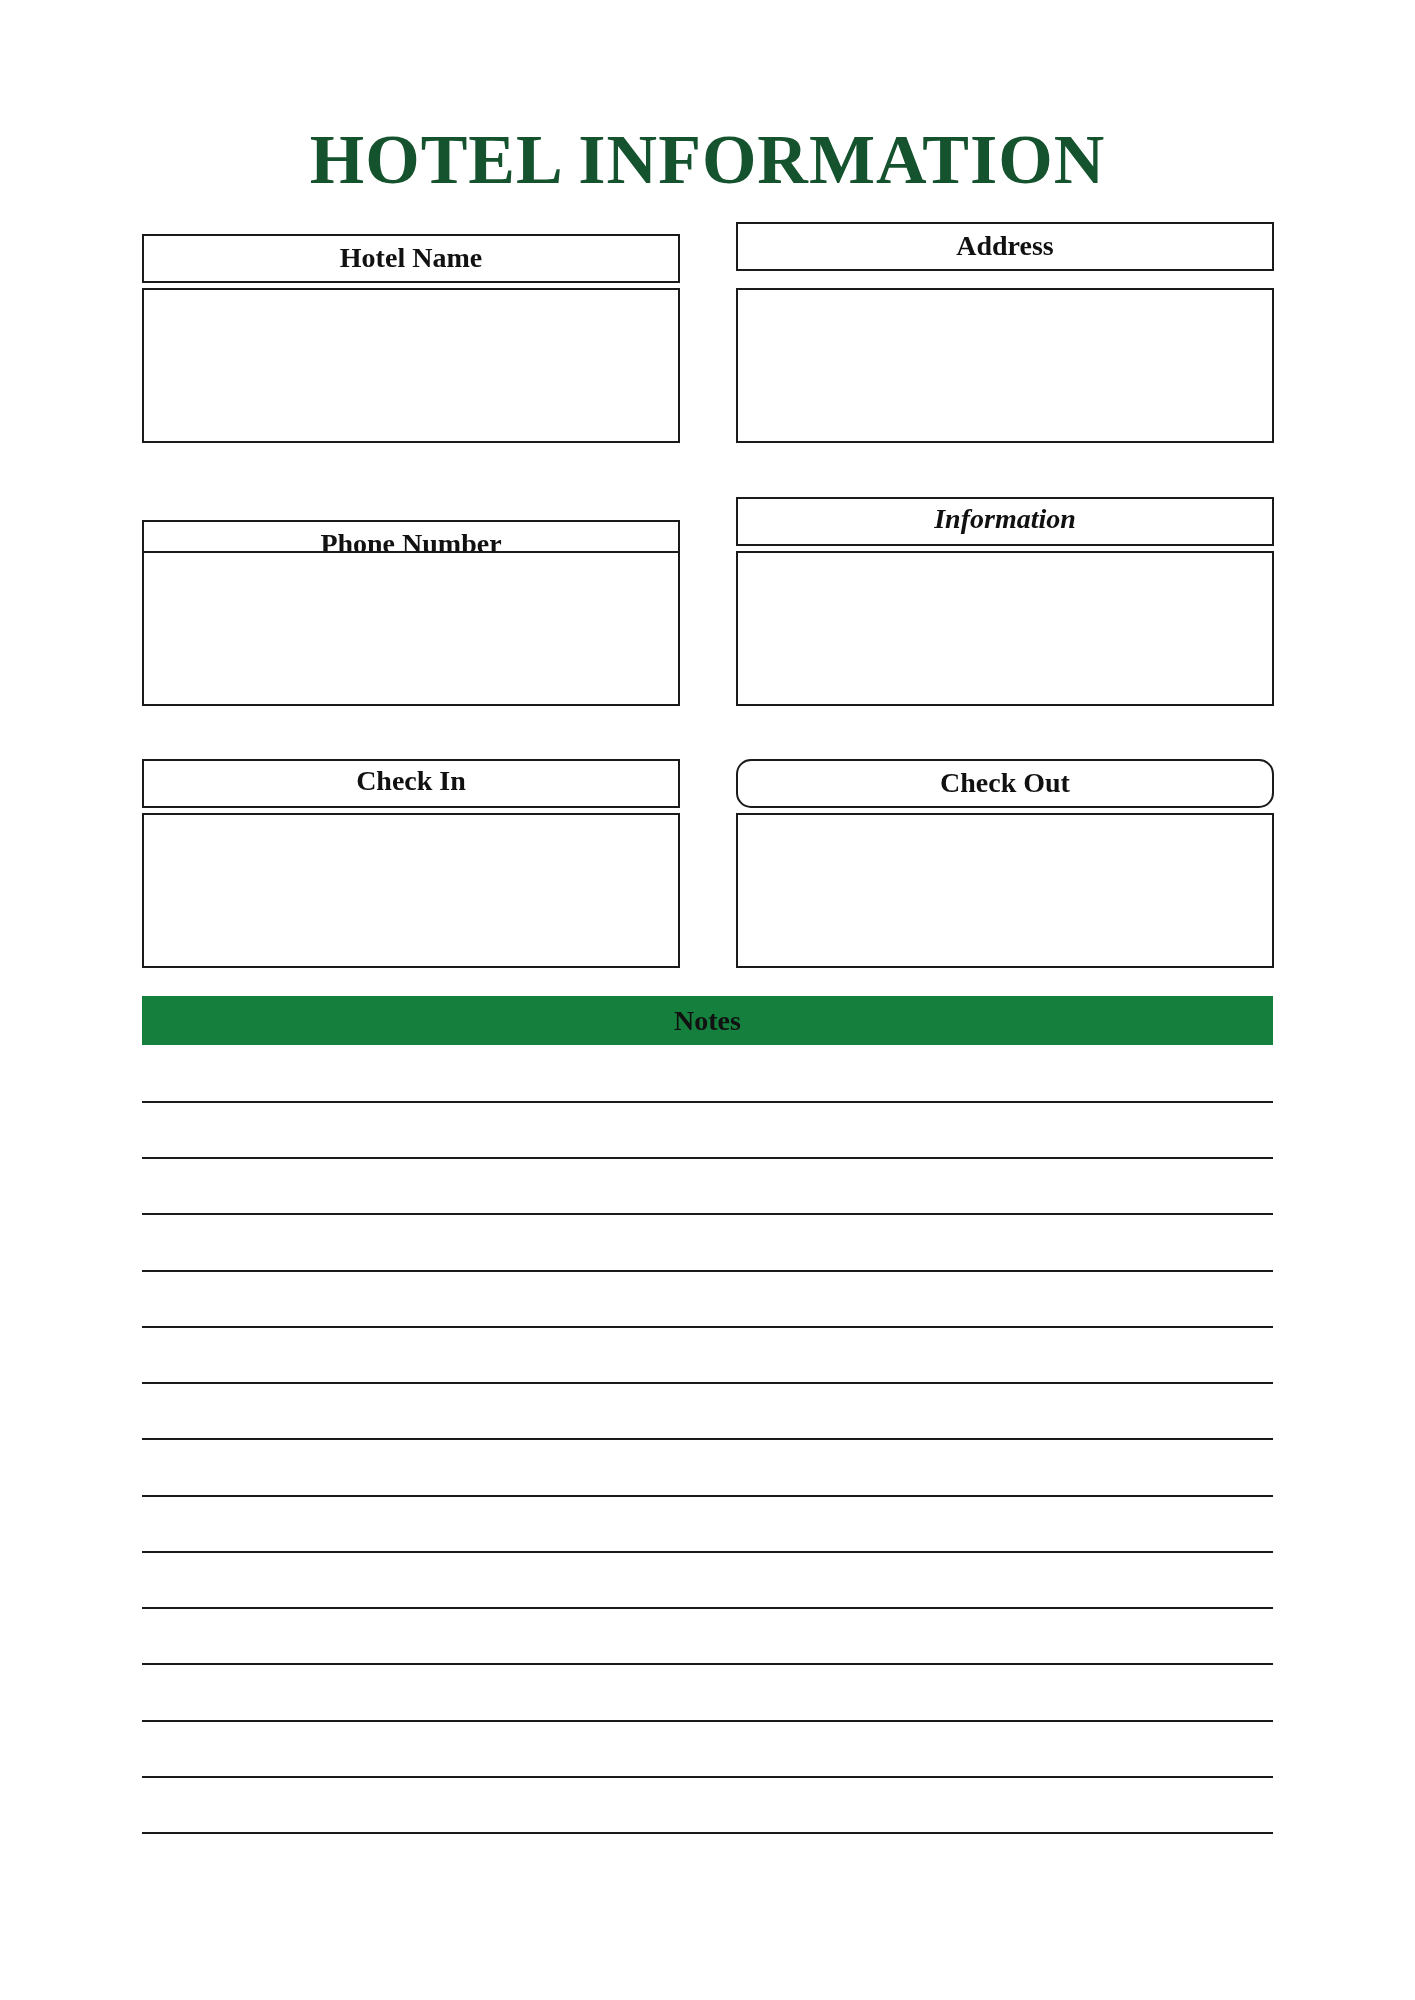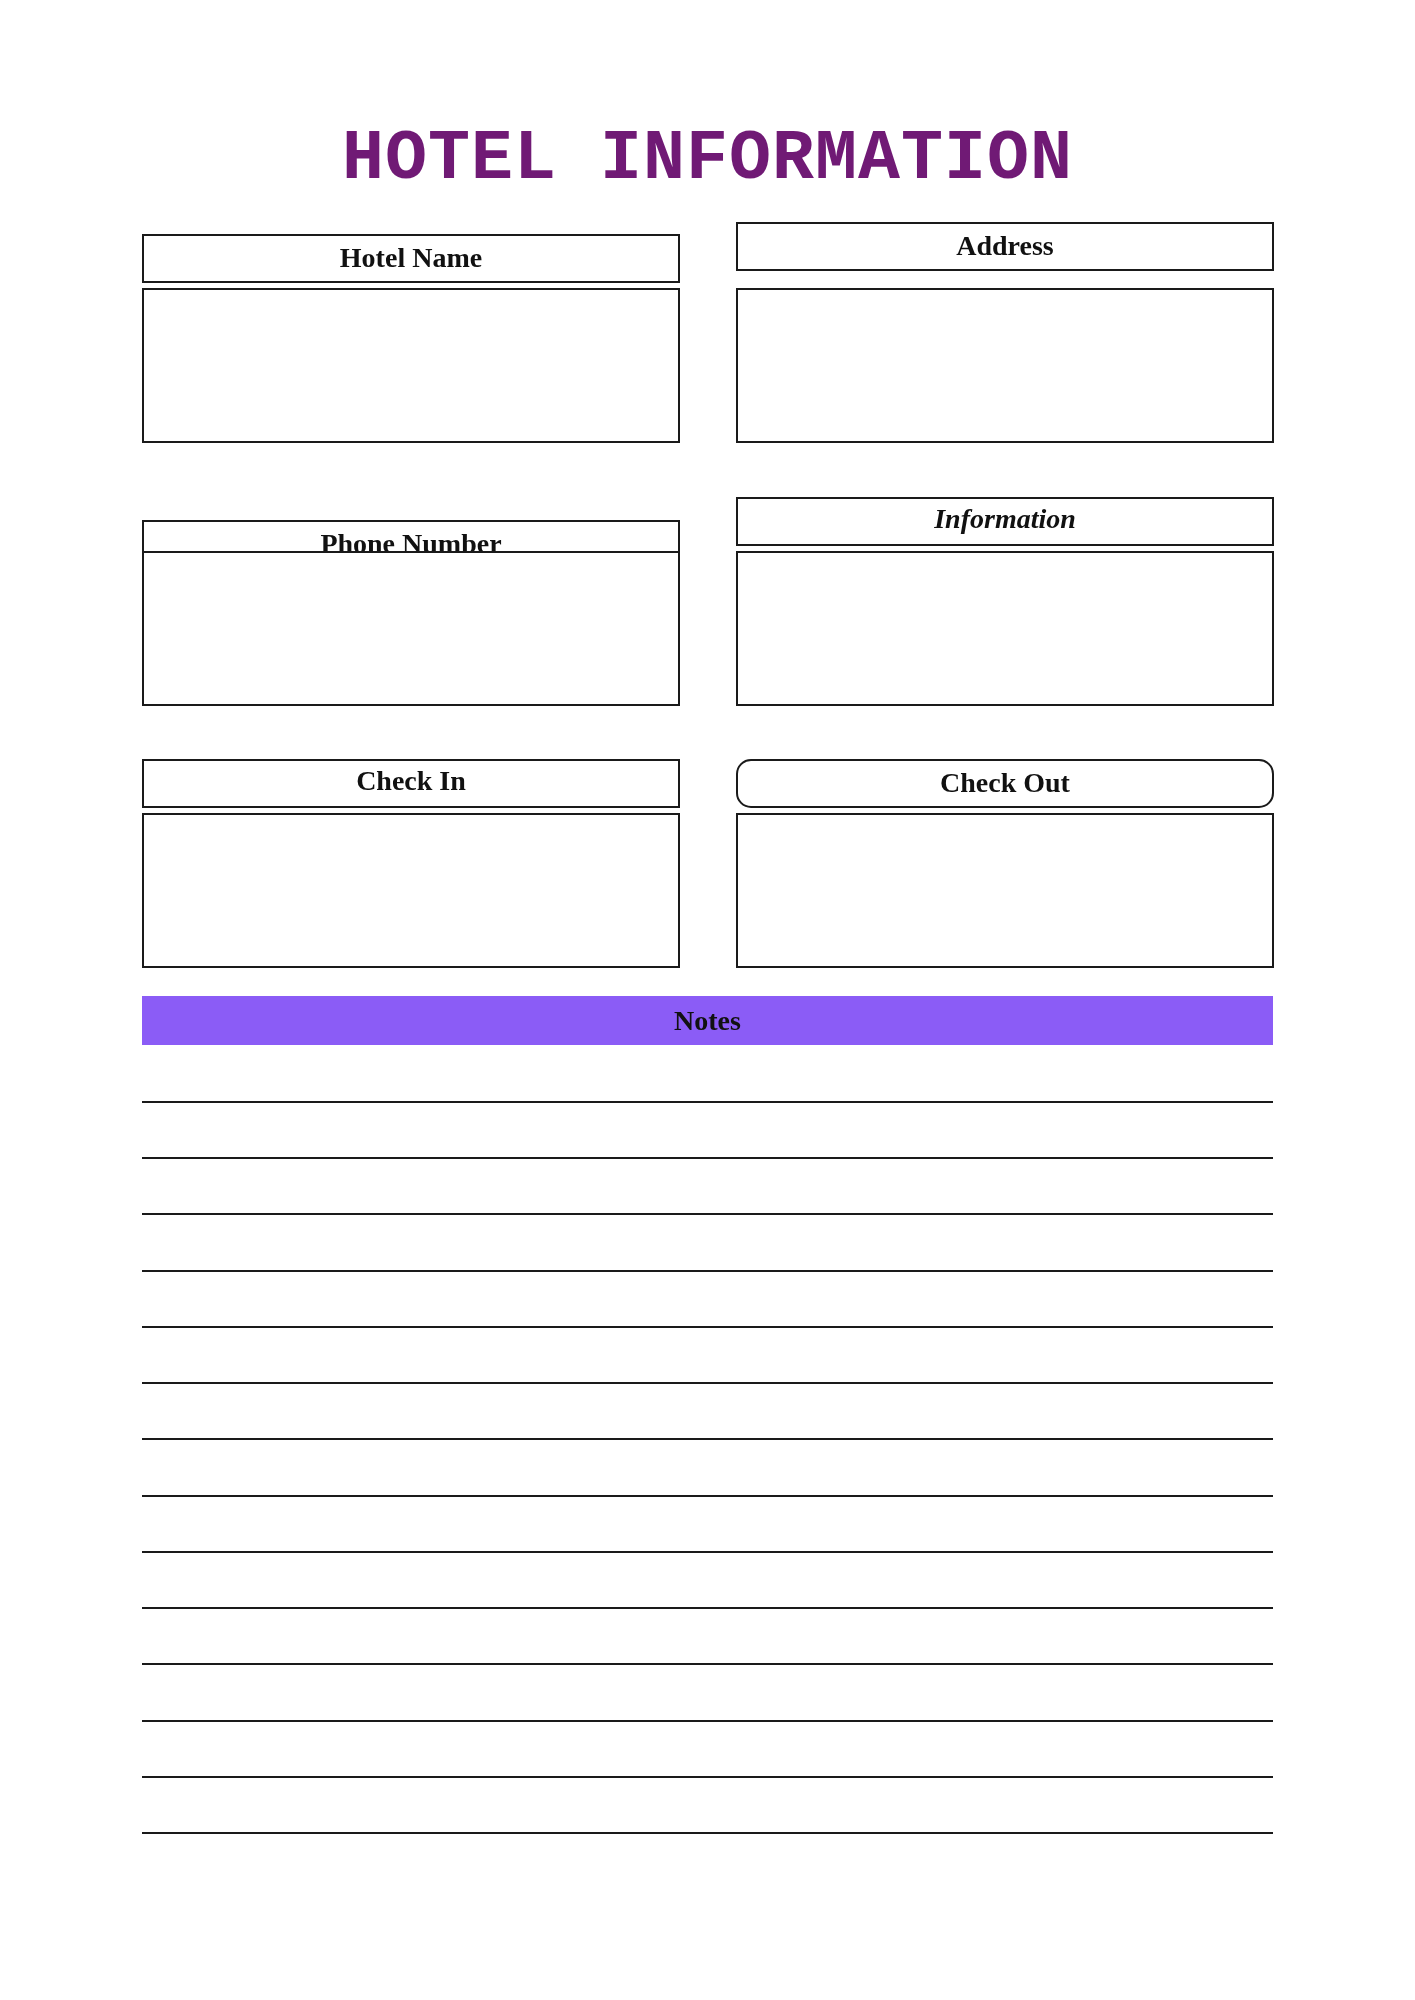--- a/index.html
+++ b/index.html
@@ -1,28 +1,28 @@
 <!DOCTYPE html>
 <html><head>
 <meta charset="utf-8">
 <style>
   html, body { margin:0; padding:0; background:#ffffff; }
   body { width:1415px; height:2000px; position:relative; overflow:hidden;
          font-family:"DejaVu Serif","Liberation Serif",serif; color:#111; }
   .title { position:absolute; left:0; width:1415px; top:120px; text-align:center;
-           font-family:Liberation Mono, monospace; font-weight:bold;
-           font-size:70px; letter-spacing:1px; line-height:80px; color:#701a75; }
+           font-family:Liberation Serif, serif; font-weight:bold;
+           font-size:70px; letter-spacing:1px; line-height:80px; color:#14532d; }
   .hdr { position:absolute; box-sizing:border-box; border:2px solid #1a1a1a;
          width:538px; height:49px; text-align:center;
          font-family:"Liberation Serif","DejaVu Serif",serif; font-weight:bold;
          font-size:28px; line-height:44px; color:#111; }
   .box { position:absolute; box-sizing:border-box; border:2px solid #1a1a1a;
          width:538px; height:155px; background:#fff; }
   .notes-band { position:absolute; left:142px; top:996px; width:1131px; height:49px;
-                background:#8b5cf6; text-align:center;
+                background:#15803d; text-align:center;
                 font-family:"Liberation Serif","DejaVu Serif",serif; font-weight:bold;
                 font-size:28px; line-height:49px; color:#111; }
   .note-line { position:absolute; left:142px; width:1131px; height:0;
                border-top:2px solid #1a1a1a; }
 </style>
 </head>
 <body>
 
 <div class="title">HOTEL INFORMATION</div>
 

